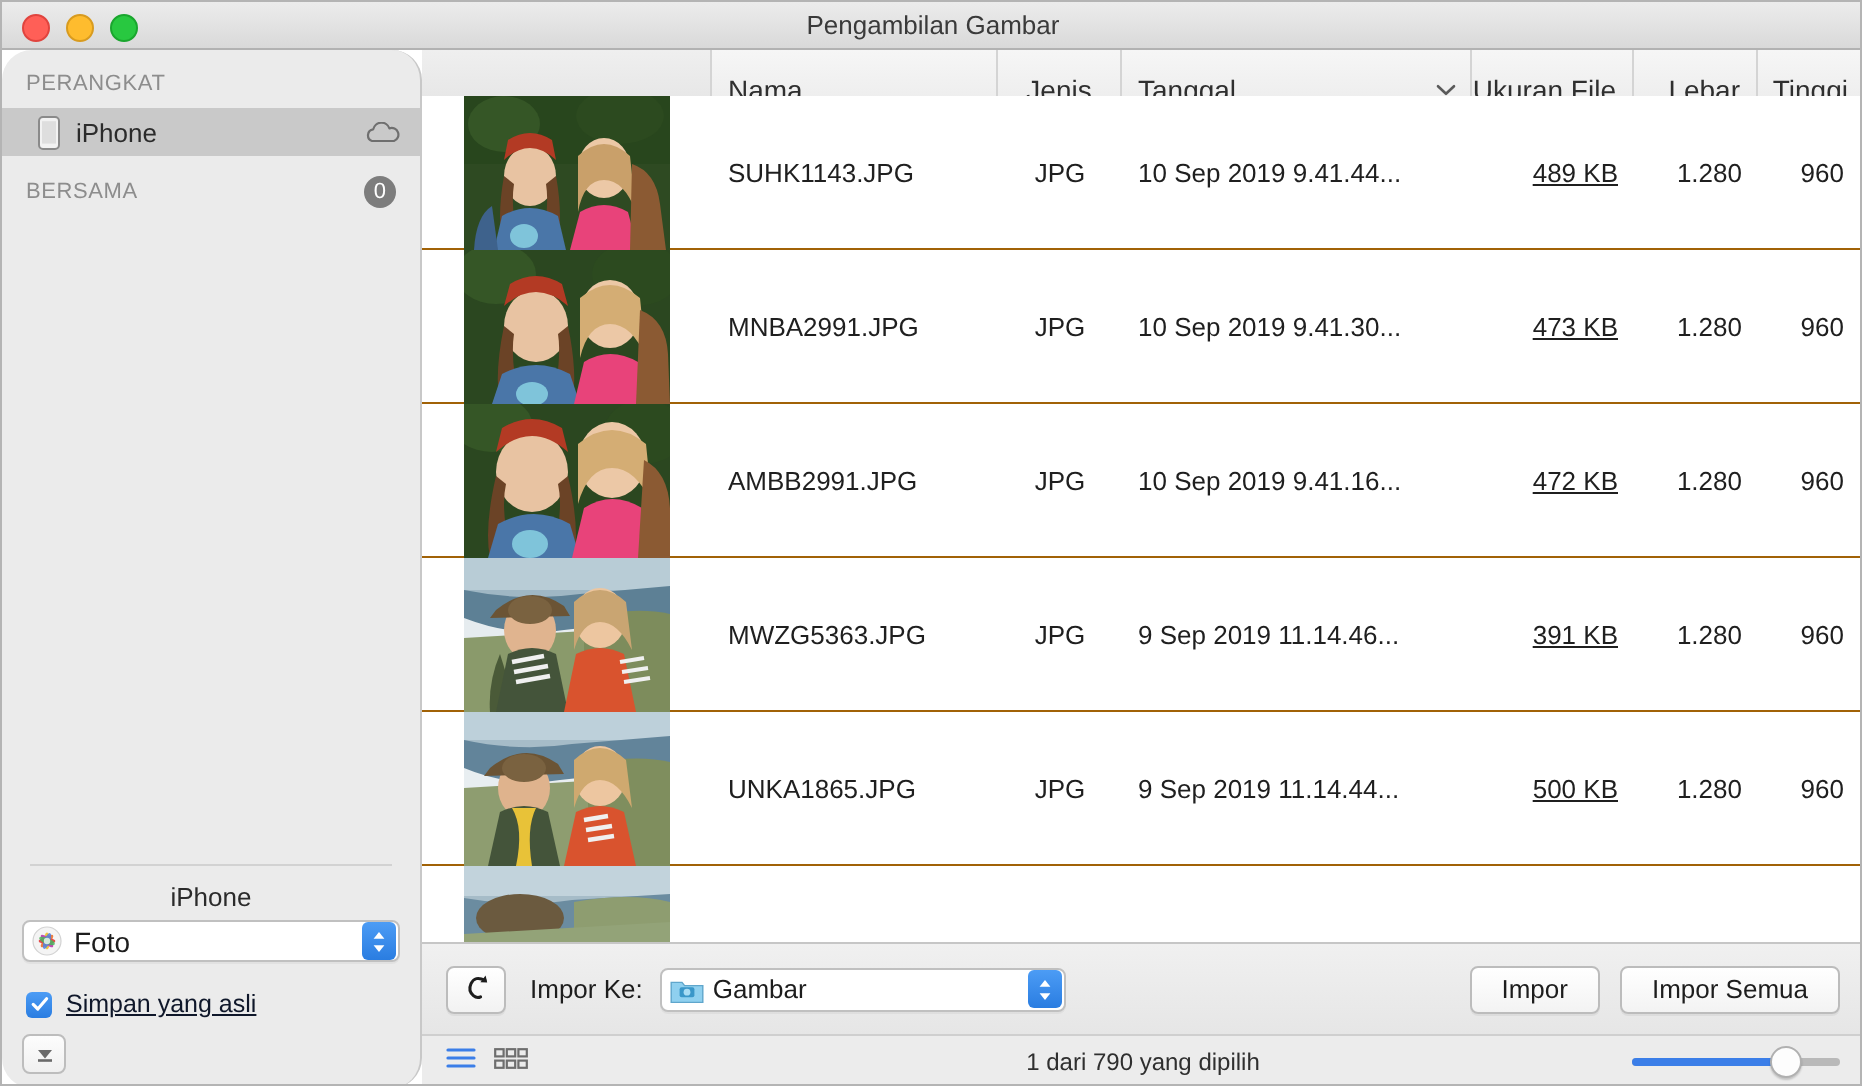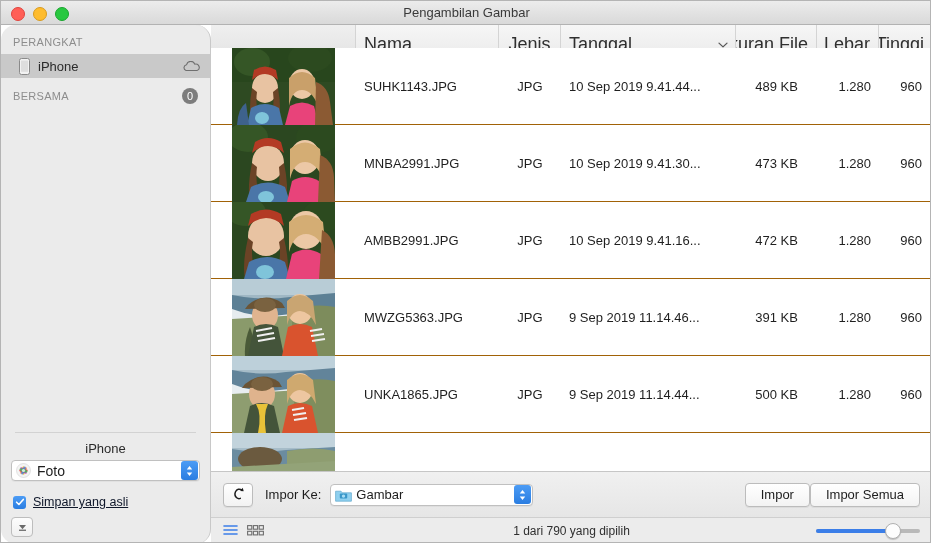--- a/index.html
+++ b/index.html
@@ -166,21 +166,21 @@
     background: #ffffff;
   }
 
   
   .colhead {
     display: flex;
     height: 40px;
     background: linear-gradient(to bottom, #f6f6f6, #e9e9e9);
     border-bottom: 1px solid #c3c3c3;
     box-sizing: border-box;
-    font-size: 18px;
+    font-size: 14px;
     color: #2f2f2f;
     text-align: center;
   }
   .colhead .ch {
     display: flex; align-items: center;
     border-right: 1px solid #d4d4d4;
     box-sizing: border-box;
     height: 100%;
     padding: 0 8px;
     overflow: hidden;
@@ -215,21 +215,21 @@
     border-bottom: 1px solid #a16207;
     box-sizing: border-box;
     font-size: 13px;
     color: #1f1f1f;
   }
   .cell { box-sizing: border-box; padding: 0 8px; overflow:hidden; white-space:nowrap; }
   .cell.thumb  { width: 145px; display:flex; align-items:center; justify-content:center; padding:0; }
   .cell.name   { width: 143px; }
   .cell.jenis  { width: 62px; text-align: center; }
   .cell.tgl    { width: 175px; }
-  .cell.ukuran { width: 81px; text-align: center; }
+  .cell.ukuran { width: 81px; text-align: right; text-decoration: underline; }
   .cell.lebar  { width: 62px; text-align: right; }
   .cell.tinggi { width: 53px; text-align: right; padding-right: 10px; }
 
   .thumbbox {
     width: 103px; height: 77px;
     overflow: hidden;
     position: relative;
     background: #d8d8d8;
   }
   .thumbbox svg { display:block; width:103px; height:77px; }
@@ -257,21 +257,21 @@
   .toolbar-label {
     font-size: 13px; color: #1d1d1d;
     margin: 0 9px 0 12px;
     white-space: nowrap;
   }
   .destination-popup {
     width: 203px; height: 22px;
     flex: none;
   }
   .destination-popup .popup-label { font-size: 13px; padding-left: 4px; }
-  .btns { margin-left: auto; display: flex; }
+  .btns { margin-left: auto; display: flex; gap: 10px; }
   .pushbtn {
     height: 22px;
     padding: 0 15px;
     border: 1px solid #bcbcbc;
     border-radius: 4px;
     background: linear-gradient(to bottom,#ffffff,#f3f3f3);
     font-size: 13px;
     color: #1d1d1d;
     display:flex; align-items:center; justify-content:center;
     box-shadow: 0 1px 0 rgba(0,0,0,0.05);

